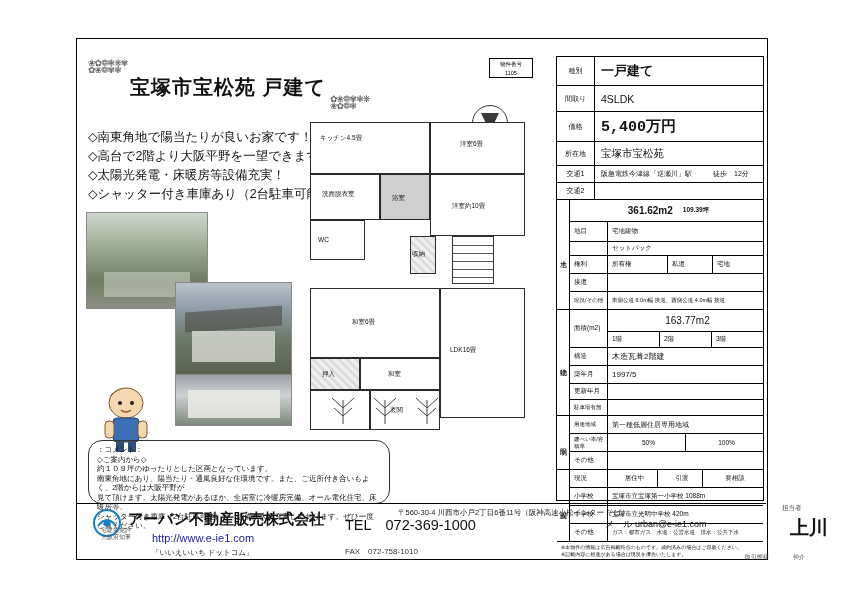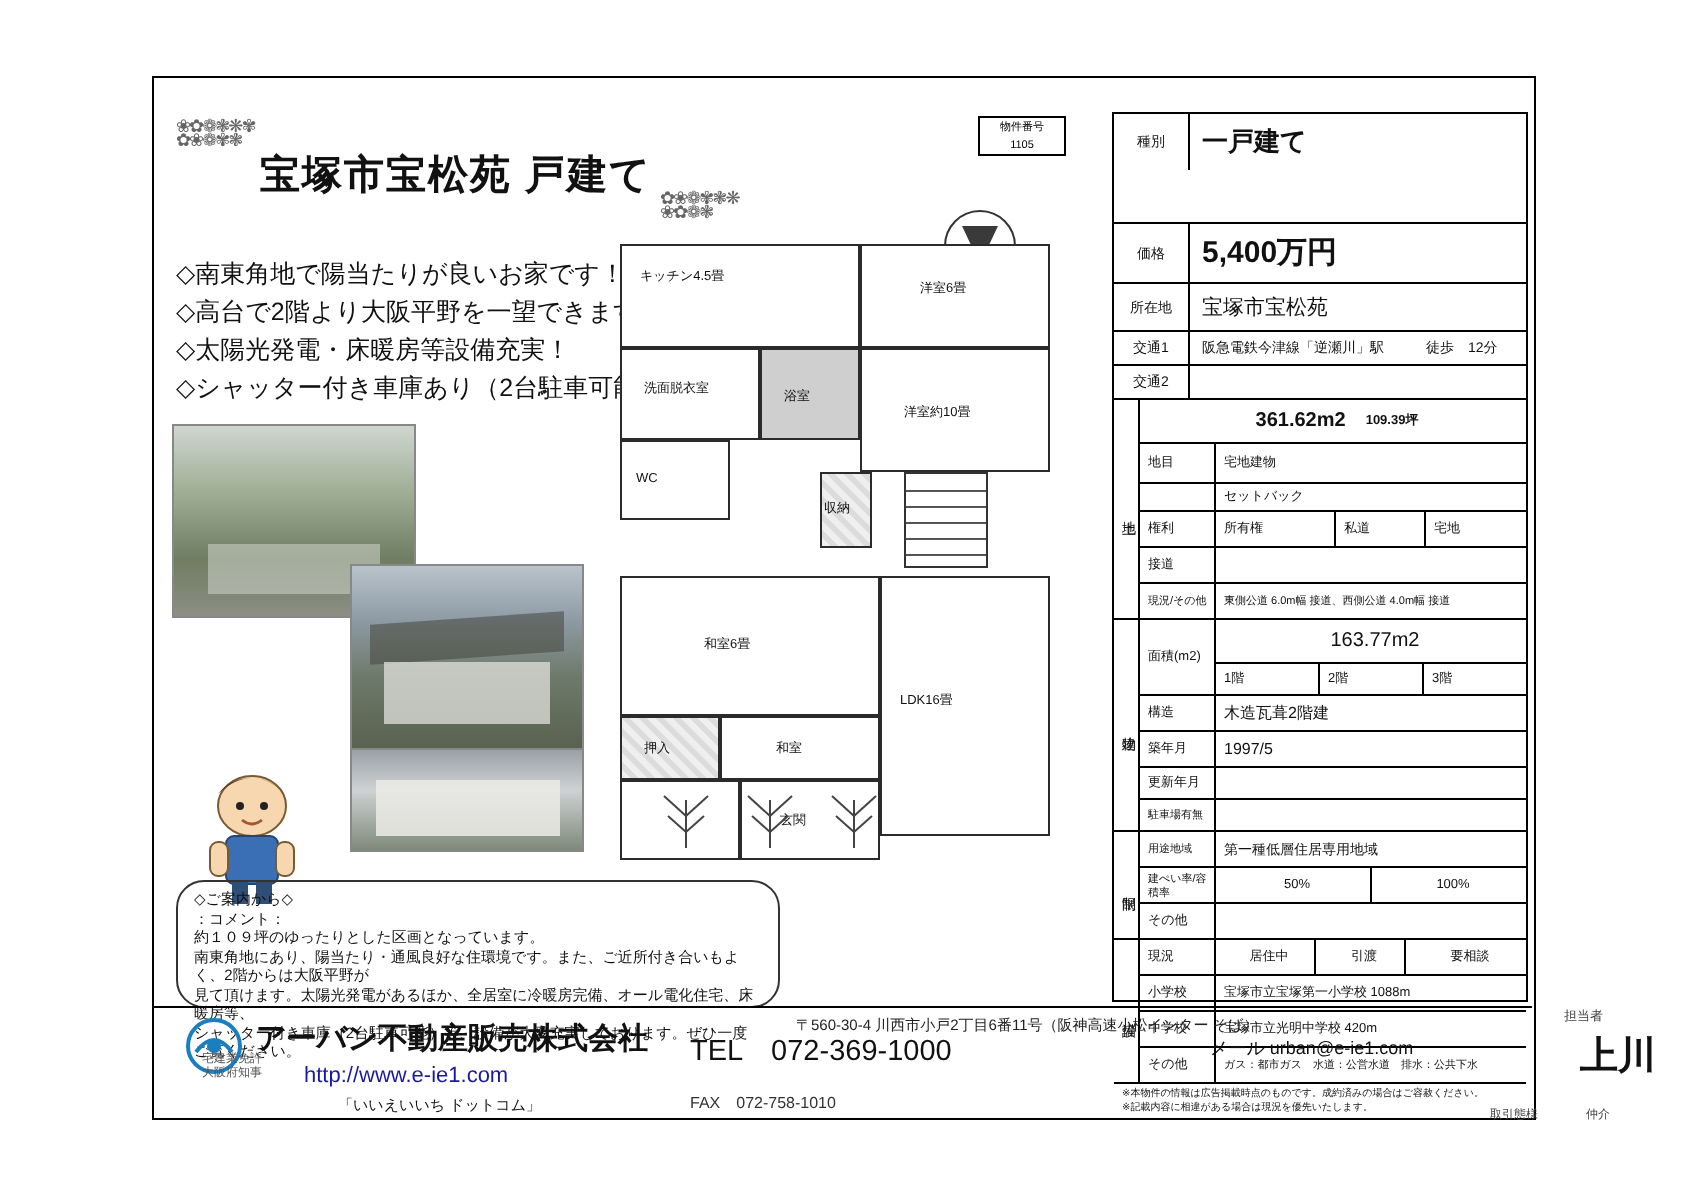--- a/index.html
+++ b/index.html
@@ -25,21 +25,21 @@
   .note .nt{position:absolute;left:8px;top:4px;font-size:7.5px;line-height:9.5px;width:284px;color:#111;}
   
   .footdiv{position:absolute;left:77px;top:503px;width:689px;height:0;border-top:1px solid #000;}
   .logo{position:absolute;left:92px;top:508px;width:30px;height:30px;}
   .company{position:absolute;left:128px;top:510px;font-size:15px;font-weight:bold;color:#111;}
   .tel{position:absolute;left:345px;top:516px;font-size:14.5px;color:#111;}
   .fax{position:absolute;left:345px;top:546px;font-size:8px;color:#333;}
   .addr{position:absolute;left:398px;top:508px;font-size:7.5px;color:#222;}
   .mail{position:absolute;left:605px;top:518px;font-size:9px;color:#111;}
   .url{position:absolute;left:152px;top:532px;font-size:11px;color:#1a1aa0;}
-  .slogan{position:absolute;left:152px;top:548px;font-size:7.5px;color:#111;margin-left:17px;}
+  .slogan{position:absolute;left:152px;top:548px;font-size:7.5px;color:#111;}
   .stampbox{position:absolute;left:98px;top:527px;width:36px;height:26px;font-size:6px;color:#555;line-height:7px;text-align:center;}
   .kamikawa{position:absolute;left:790px;top:515px;font-size:19px;font-weight:bold;color:#111;}
   .kamikawa-sub{position:absolute;left:782px;top:504px;font-size:6.5px;color:#444;}
   .kamikawa-foot{position:absolute;left:745px;top:553px;font-size:6px;color:#444;}
   
   #plan{position:absolute;left:300px;top:110px;width:255px;height:310px;}
   .rm{position:absolute;border:1px solid #2b2b2b;background:#fff;box-sizing:border-box;}
   .rmlabel{position:absolute;font-size:6.5px;color:#111;white-space:nowrap;}
   .hatch{background:repeating-linear-gradient(45deg,#efefef 0 3px,#dcdcdc 3px 6px);}
   .grayfill{background:#cfcfcf;}
@@ -48,21 +48,21 @@
   .compass{position:absolute;left:472px;top:105px;width:34px;height:34px;border-radius:50%;background:#fff;border:1px solid #333;}
   .compass:after{content:"";position:absolute;left:8px;top:7px;border-left:9px solid transparent;border-right:9px solid transparent;border-top:19px solid #3a3a3a;}
   .plant{position:absolute;width:34px;height:34px;}
   
   #spec{position:absolute;left:556px;top:56px;width:208px;height:445px;border:1px solid #000;box-sizing:border-box;font-size:7px;color:#111;}
   #spec .r{position:absolute;left:0;width:100%;border-top:1px solid #000;box-sizing:border-box;}
   #spec .lab{position:absolute;left:0;top:0;width:38px;height:100%;border-right:1px solid #000;box-sizing:border-box;display:flex;align-items:center;justify-content:center;font-size:7px;}
   #spec .val{position:absolute;left:38px;top:0;right:0;height:100%;display:flex;align-items:center;padding-left:6px;box-sizing:border-box;}
   #spec .val.big{font-size:13px;font-weight:bold;}
   #spec .val.mid{font-size:10.5px;}
-  #spec .val.price{font-size:15px;font-weight:bold;color:#111;}
+  #spec .val.price{font-size:15px;font-weight:bold;color:#111;font-family:Liberation Mono, monospace;}
   .sidelab{position:absolute;left:0;width:13px;border-right:1px solid #000;box-sizing:border-box;display:flex;align-items:center;justify-content:center;font-size:7px;writing-mode:vertical-rl;}
   .cell{position:absolute;box-sizing:border-box;font-size:6.5px;display:flex;align-items:center;padding-left:4px;}
   .bt{border-top:1px solid #000;}
   .br{border-right:1px solid #000;}
   .idbox{position:absolute;left:489px;top:58px;width:44px;height:20px;border:1px solid #000;font-size:5.5px;text-align:center;line-height:9px;padding-top:1px;box-sizing:border-box;}
 </style>
 </head>
 <body>
 
 <div id="sheet">
@@ -105,22 +105,22 @@
     <path d="M26 27 Q31 31 36 27" stroke="#a2572f" fill="none" stroke-width="1.4"></path>
     <rect x="18" y="35" width="26" height="24" rx="4" fill="#3b6fb5" stroke="#23456f"></rect>
     <rect x="10" y="38" width="9" height="17" rx="4" fill="#f6d7b0" stroke="#7a5a33"></rect>
     <rect x="43" y="38" width="9" height="17" rx="4" fill="#f6d7b0" stroke="#7a5a33"></rect>
     <rect x="21" y="58" width="8" height="11" fill="#2f4f77"></rect>
     <rect x="33" y="58" width="8" height="11" fill="#2f4f77"></rect>
   </svg>
 
   <div class="note">
     <div class="nt">
+      <div>：コメント：</div>
       <div>◇ご案内から◇</div>
-      <div>：コメント：</div>
       <div>約１０９坪のゆったりとした区画となっています。</div>
       <div>南東角地にあり、陽当たり・通風良好な住環境です。また、ご近所付き合いもよく、2階からは大阪平野が</div>
       <div>見て頂けます。太陽光発電があるほか、全居室に冷暖房完備、オール電化住宅、床暖房等、</div>
       <div>シャッター付き車庫（2台駐車可能）等、設備が大変充実しております。ぜひ一度ご覧ください。</div>
     </div>
   </div>
 
   <div class="compass"></div>
 
   <div id="plan">
@@ -187,20 +187,24 @@
         <path d="M17 24 L8 16"></path>
         <path d="M17 24 L26 16"></path>
       </g>
   </svg>
 
   <div id="spec">
 
     <div class="r" style="top:0;height:28px;border-top:none">
       <div class="lab">種別</div>
       <div class="val big">一戸建て</div>
+    </div>
+    <div class="r" style="top:28px;height:26px;">
+      <div class="lab">間取り</div>
+      <div class="val mid">4SLDK</div>
     </div>
     <div class="r" style="top:54px;height:30px;">
       <div class="lab">価格</div>
       <div class="val price">5,400万円</div>
     </div>
     <div class="r" style="top:84px;height:24px;">
       <div class="lab">所在地</div>
       <div class="val mid">宝塚市宝松苑</div>
     </div>
     <div class="r" style="top:108px;height:17px;">

